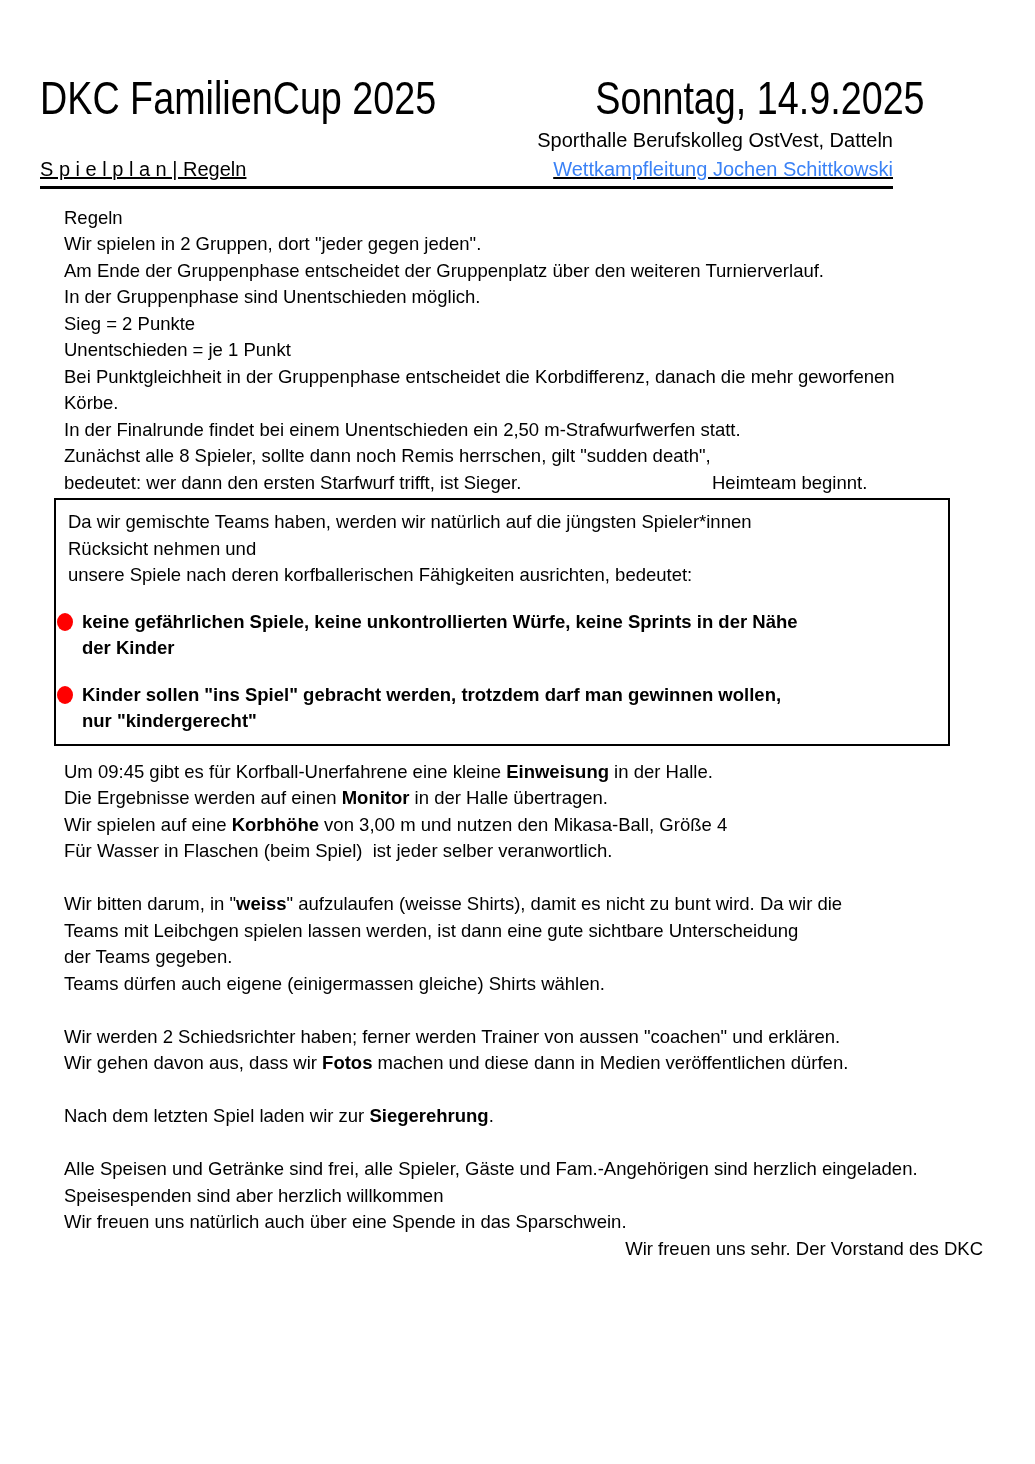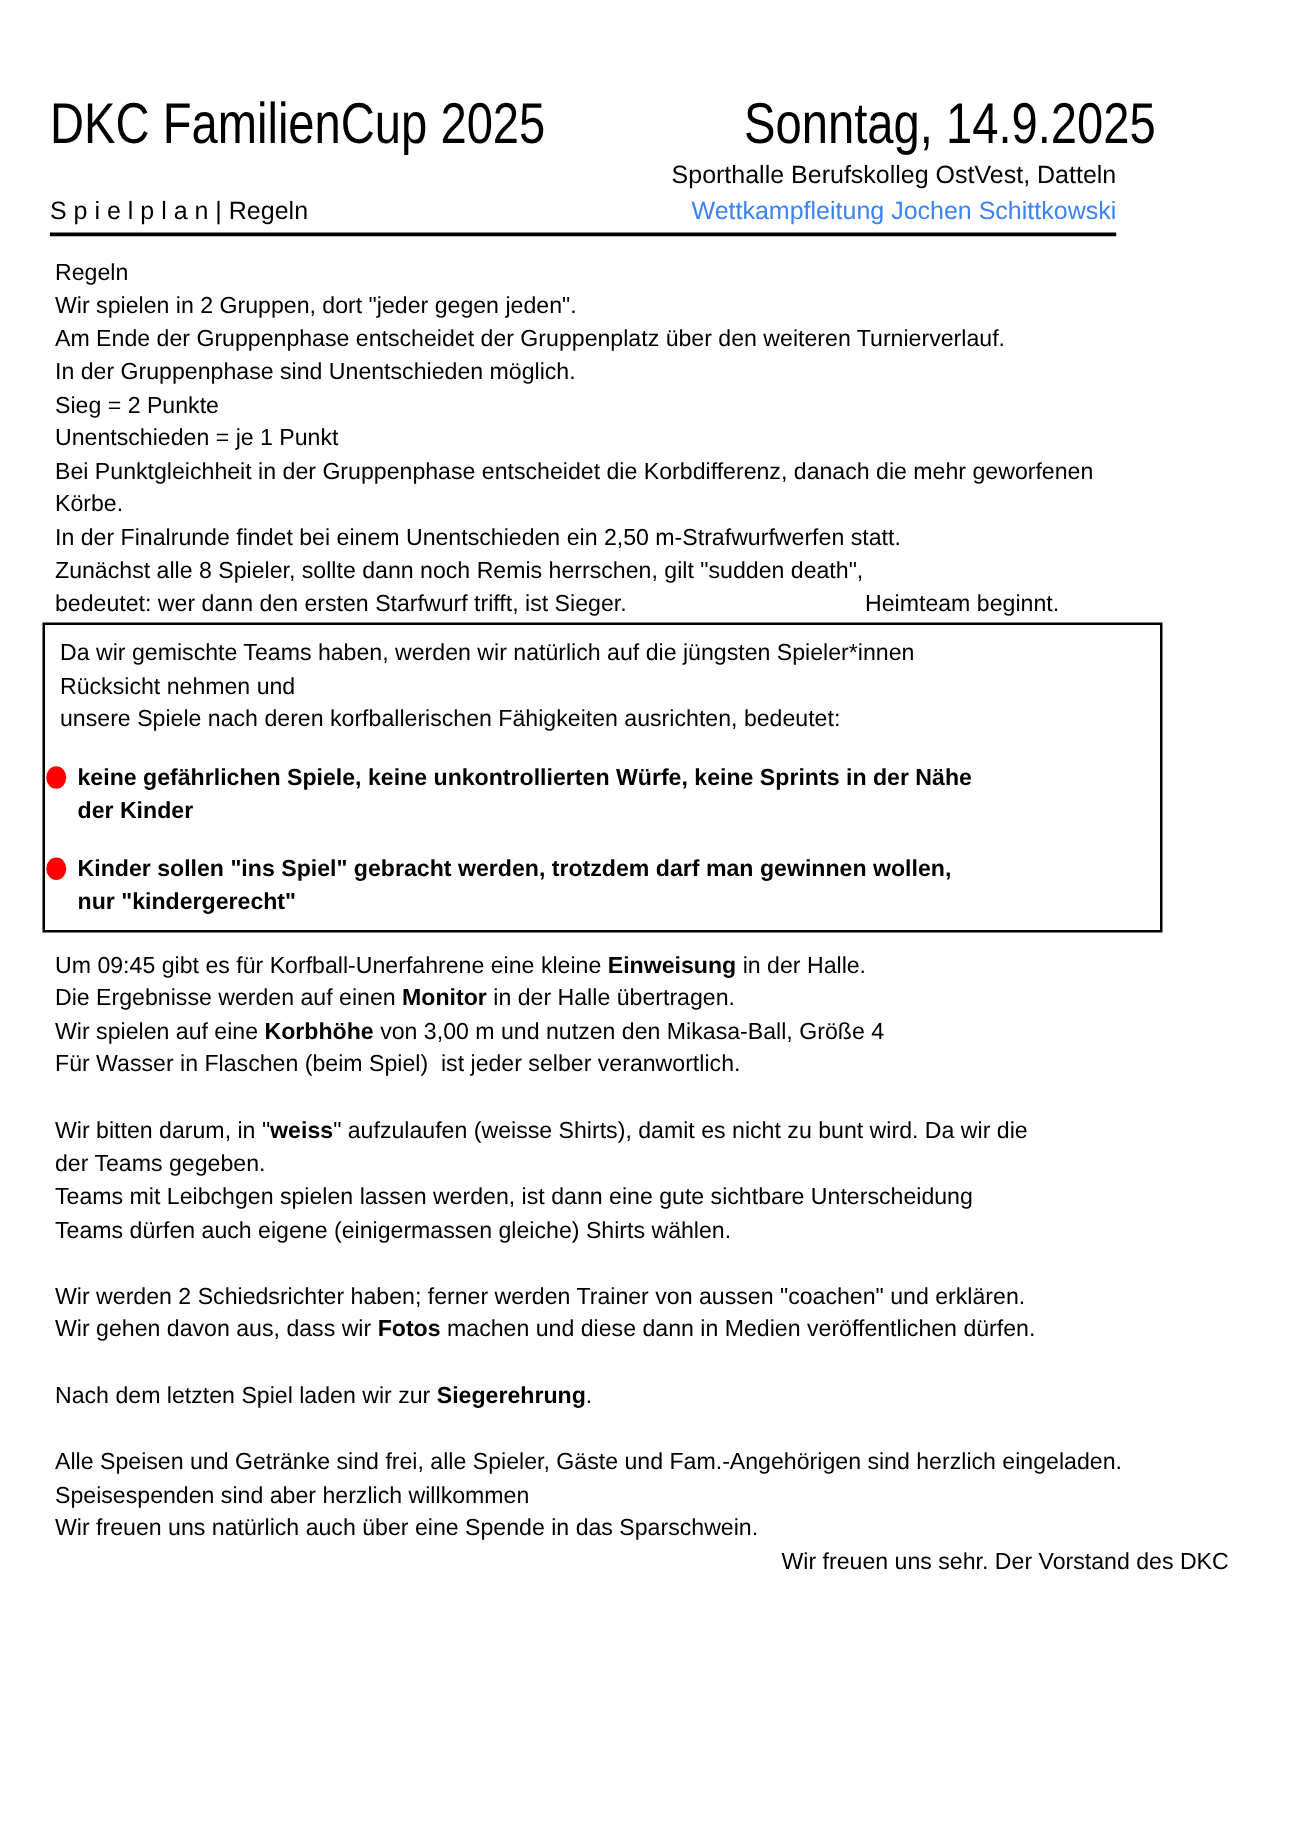--- a/index.html
+++ b/index.html
@@ -21,26 +21,26 @@
     font-size: 46px; line-height: 48px; font-weight: 400;
     transform: scaleX(0.82); transform-origin: left center;
     white-space: nowrap;
   }
   .date {
     font-size: 46px; line-height: 48px; font-weight: 400;
     transform: scaleX(0.82); transform-origin: right center;
     white-space: nowrap;
   }
   .venue { text-align: right; font-size: 20px; line-height: 24px; margin-top: 6px; }
-  .hrow3 { display: flex; justify-content: space-between; align-items: center; margin-top: 4px; }
+  .hrow3 { display: flex; justify-content: space-between; align-items: center; margin-top: 4px; text-decoration: underline; }
   .nav { font-size: 20px; }
   .mgmt { font-size: 20px; color: #3b82f6; }
   .hrule { border-bottom: 3px solid #000; margin-top: 3px; }
 
-  .content { padding: 16px 0 0 44px; }
+  .content { padding: 16px 0 0 64px; }
   .line { white-space: pre-wrap; }
   .line b { font-weight: bold; }
   .rel { position: relative; }
   .abs-right { position: absolute; left: 648px; top: 0; }
 
   .box {
     box-sizing: border-box;
     margin: 2px 0 13px -10px;
     width: 896px;
     border: 2px solid #000;
@@ -140,23 +140,23 @@
 
       <div class="line"><span>Wir spielen auf eine </span><b>Korbhöhe</b><span> von 3,00 m und nutzen den Mikasa-Ball, Größe 4</span></div>
 
       <div class="line"><span>Für Wasser in Flaschen (beim Spiel)  ist jeder selber veranwortlich.</span><b></b><span></span></div>
     </div>
 
   <div class="para">
 
       <div class="line"><span>Wir bitten darum, in "</span><b>weiss</b><span>" aufzulaufen (weisse Shirts), damit es nicht zu bunt wird. Da wir die</span></div>
 
+      <div class="line"><span>Teams mit Leibchgen spielen lassen werden, ist dann eine gute sichtbare Unterscheidung</span><b></b><span></span></div>
+
       <div class="line"><span>der Teams gegeben.</span><b></b><span></span></div>
-
-      <div class="line"><span>Teams mit Leibchgen spielen lassen werden, ist dann eine gute sichtbare Unterscheidung</span><b></b><span></span></div>
 
       <div class="line"><span>Teams dürfen auch eigene (einigermassen gleiche) Shirts wählen.</span><b></b><span></span></div>
     </div>
 
   <div class="para">
 
       <div class="line"><span>Wir werden 2 Schiedsrichter haben; ferner werden Trainer von aussen "coachen" und erklären.</span><b></b><span></span></div>
 
       <div class="line"><span>Wir gehen davon aus, dass wir </span><b>Fotos</b><span> machen und diese dann in Medien veröffentlichen dürfen.</span></div>
     </div>

